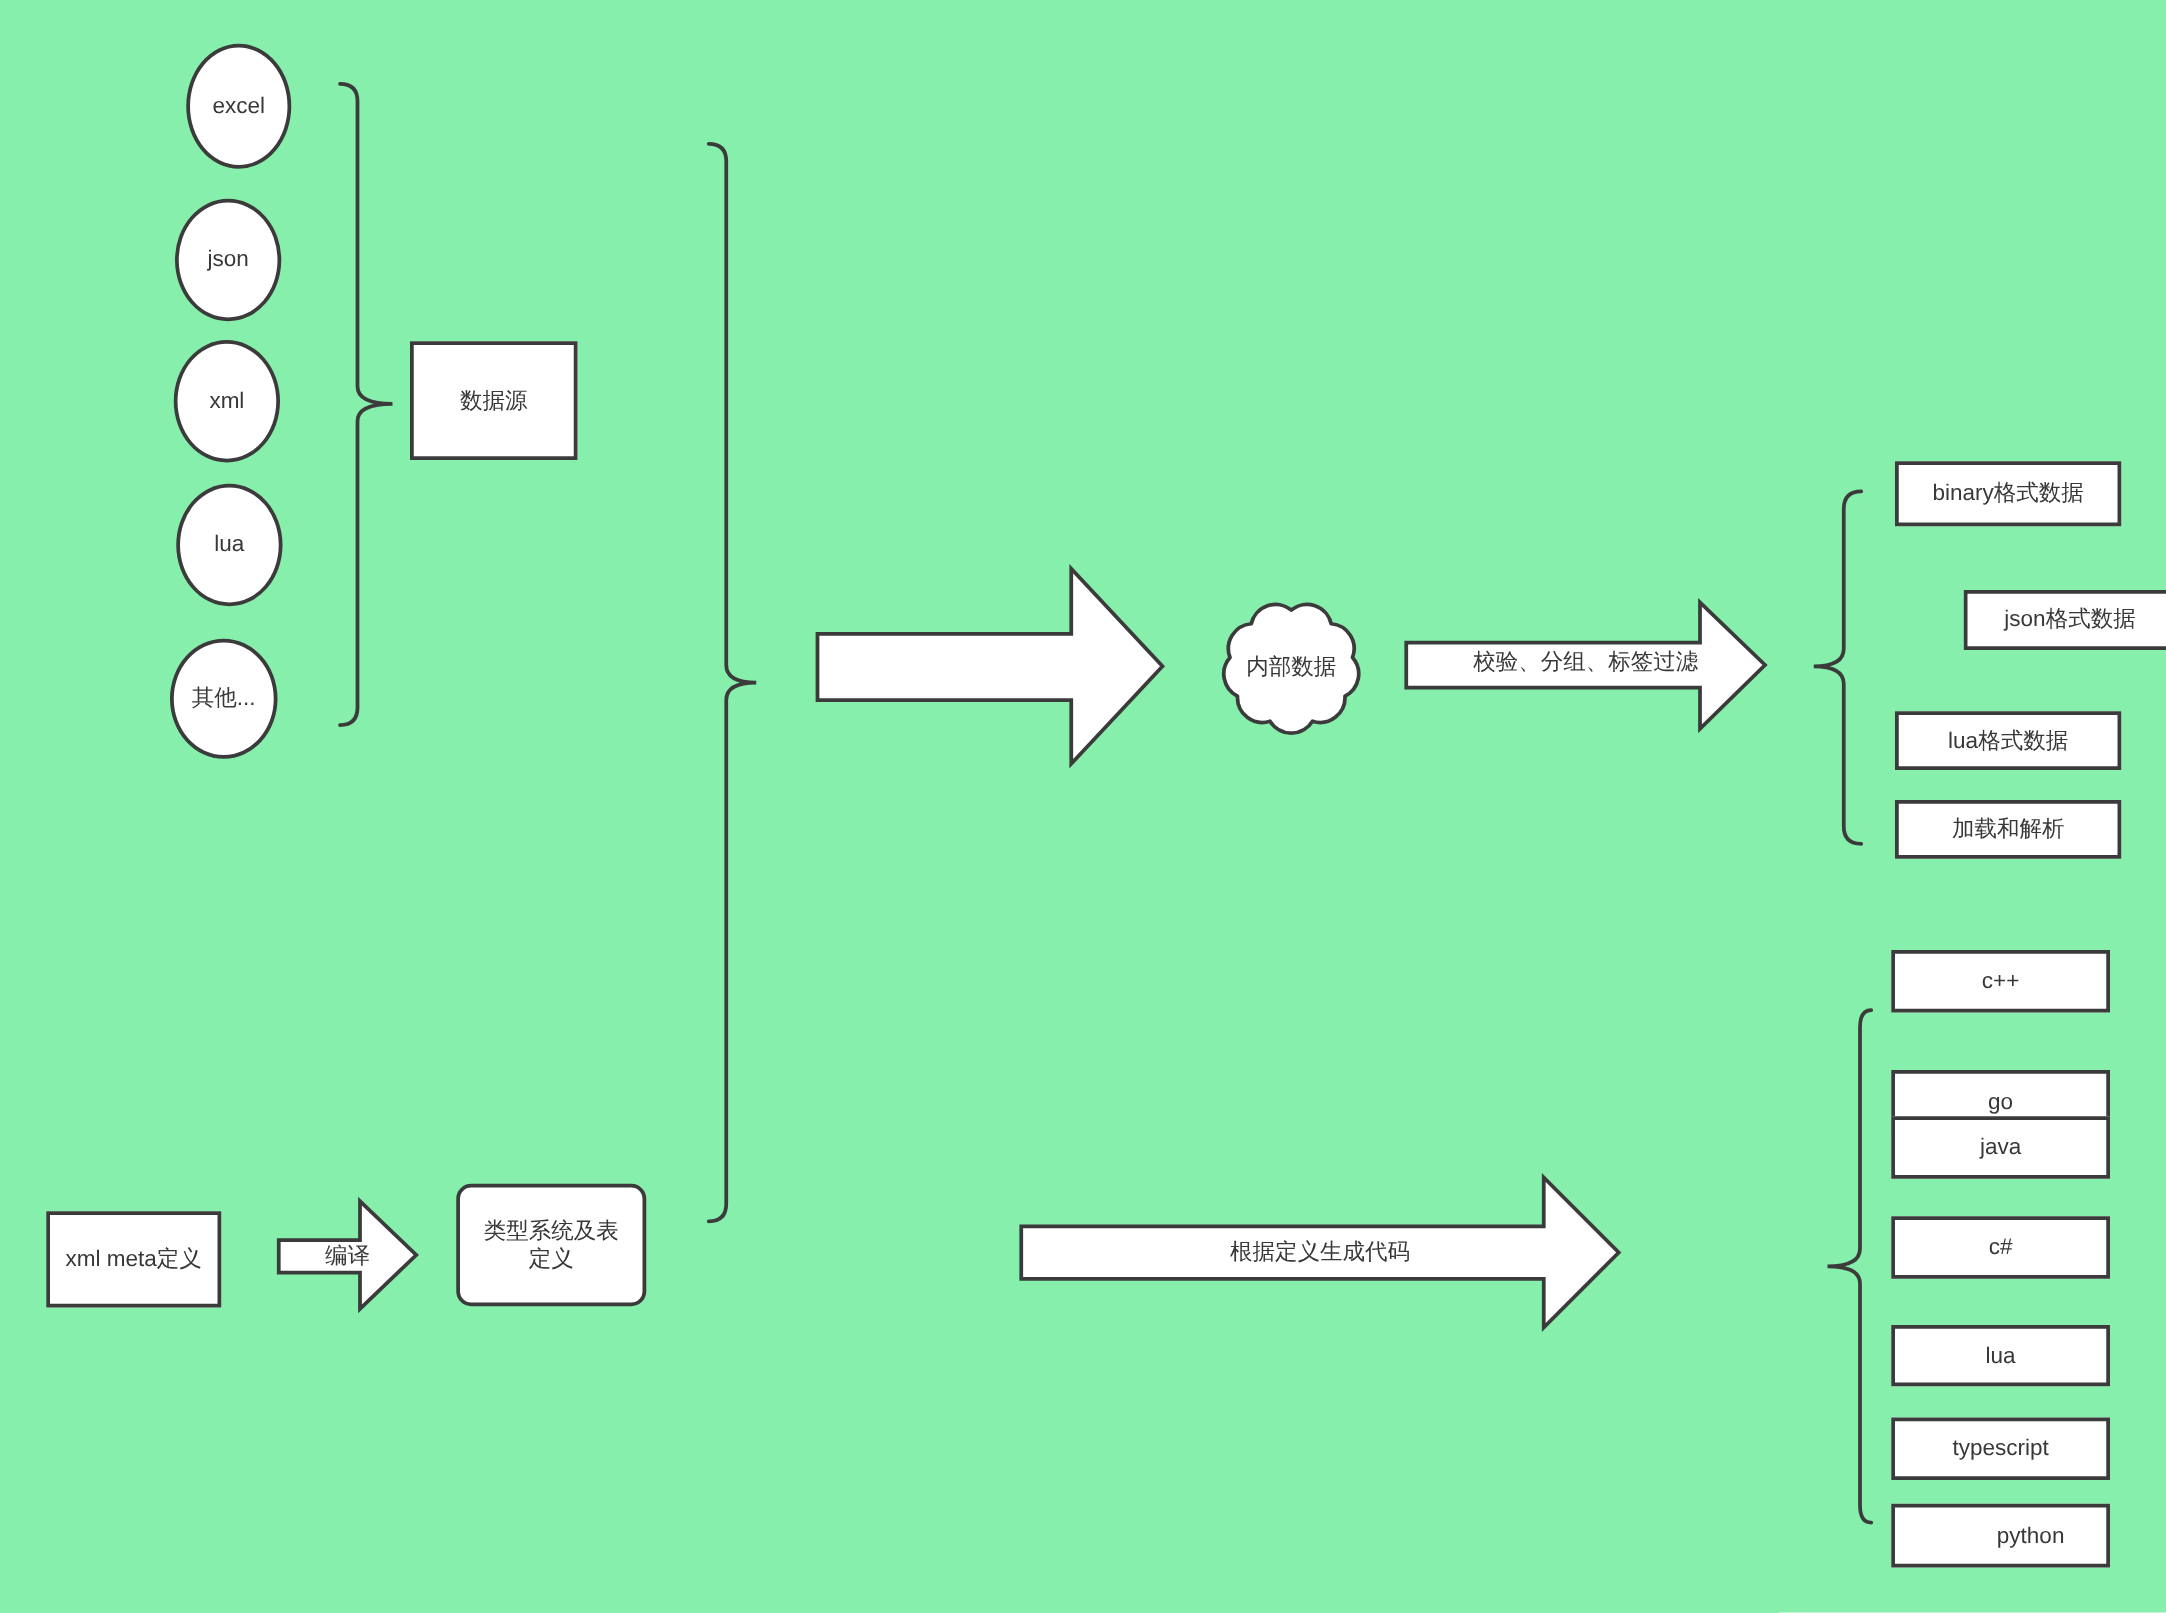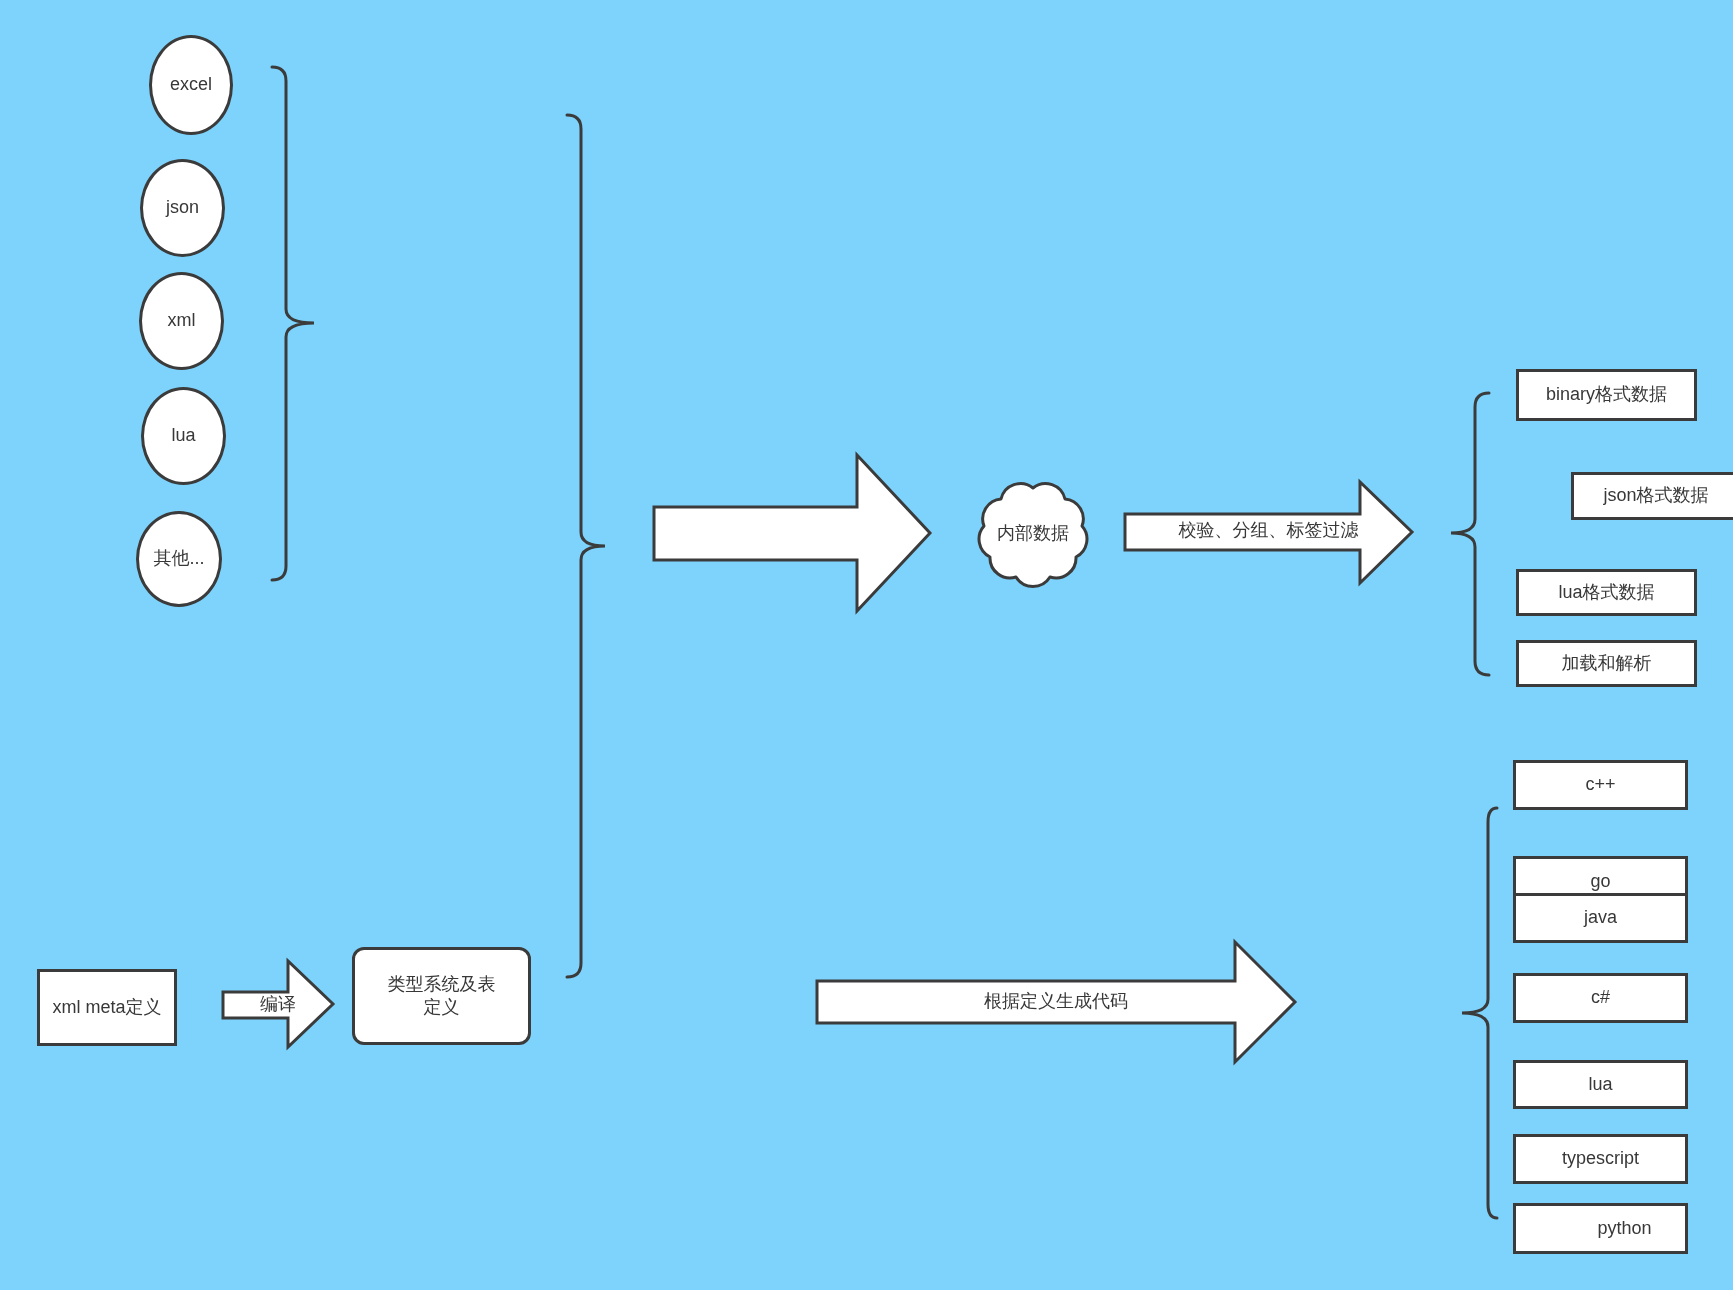--- a/index.html
+++ b/index.html
@@ -1,19 +1,19 @@
 <!DOCTYPE html>
 <html><head>
 <meta charset="utf-8">
 <style>
   html,body{margin:0;padding:0;background:#f5f5f5;}
   .canvas{
     position:relative;
     width:1733px;height:1290px;
-    background:#7dd3fc;
+    background:#86efac;
     font-family:"Liberation Sans", sans-serif;
     color:#383838;
     overflow:hidden;
   }
   .layer{position:absolute;left:0;top:0;width:1733px;height:1290px;}
   .node{
     position:absolute;
     background:#ffffff;
     border:3px solid #3b3b3b;
     box-sizing:border-box;
@@ -60,35 +60,36 @@
 
     <path d="M1497,808 Q1488,808 1488,822 L1488,999 Q1488,1013 1462,1013 Q1488,1013 1488,1027 L1488,1204 Q1488,1218 1497,1218" fill="none" stroke="#3b3b3b" stroke-width="3" stroke-linecap="round"></path>
   </svg>
 
   <div class="node ellipse" style="left:149px;top:35px;width:84px;height:100px;">excel</div>
   <div class="node ellipse" style="left:140px;top:159px;width:85px;height:98px;">json</div>
   <div class="node ellipse" style="left:139px;top:272px;width:85px;height:98px;">xml</div>
   <div class="node ellipse" style="left:141px;top:387px;width:85px;height:98px;">lua</div>
   <div class="node ellipse" style="left:136px;top:511px;width:86px;height:96px;">其他...</div>
 
+  <div class="node" style="left:328px;top:273px;width:134px;height:95px;">数据源</div>
 
   <div class="arrow-label" style="left:983px;top:514px;width:100px;height:40px;">内部数据</div>
   <div class="arrow-label" style="left:1125px;top:514px;width:287px;height:36px;font-family:Liberation Mono, monospace;">校验、分组、标签过滤</div>
   <div class="arrow-label" style="left:223px;top:992px;width:110px;height:26px;">编译</div>
   <div class="arrow-label" style="left:817px;top:981px;width:478px;height:42px;">根据定义生成代码</div>
 
   <div class="node" style="left:1516px;top:369px;width:181px;height:52px;">binary格式数据</div>
   <div class="node" style="left:1571px;top:472px;width:170px;height:48px;">json格式数据</div>
   <div class="node" style="left:1516px;top:569px;width:181px;height:47px;">lua格式数据</div>
   <div class="node" style="left:1516px;top:640px;width:181px;height:47px;">加载和解析</div>
 
   <div class="node" style="left:37px;top:969px;width:140px;height:77px;">
     <span style="display:inline-block;width:112px;">xml meta定义</span>
   </div>
-  <div class="node rounded" style="left:352px;top:947px;width:179px;height:98px;">
+  <div class="node rounded" style="left:365px;top:947px;width:152px;height:98px;">
     <span style="display:inline-block;width:115px;">类型系统及表定义</span>
   </div>
 
   <div class="node" style="left:1513px;top:760px;width:175px;height:50px;">c++</div>
   <div class="node" style="left:1513px;top:856px;width:175px;height:52px;">go</div>
   <div class="node" style="left:1513px;top:893px;width:175px;height:50px;">java</div>
   <div class="node" style="left:1513px;top:973px;width:175px;height:50px;">c#</div>
   <div class="node" style="left:1513px;top:1060px;width:175px;height:49px;">lua</div>
   <div class="node" style="left:1513px;top:1134px;width:175px;height:50px;">typescript</div>
   <div class="node" style="left:1513px;top:1203px;width:175px;height:51px;padding-left:48px;">python</div>

